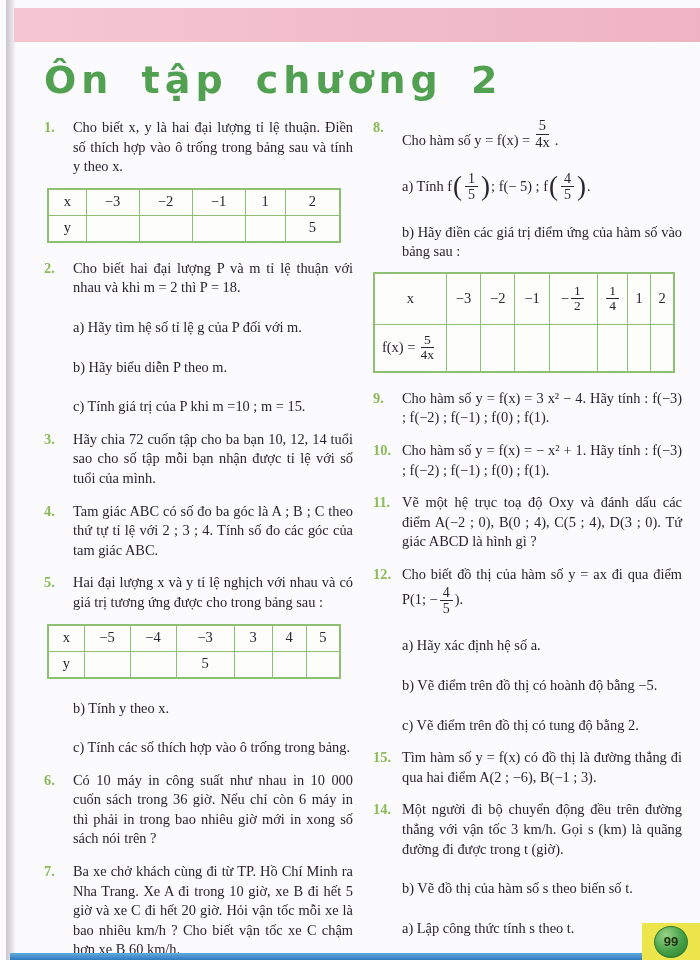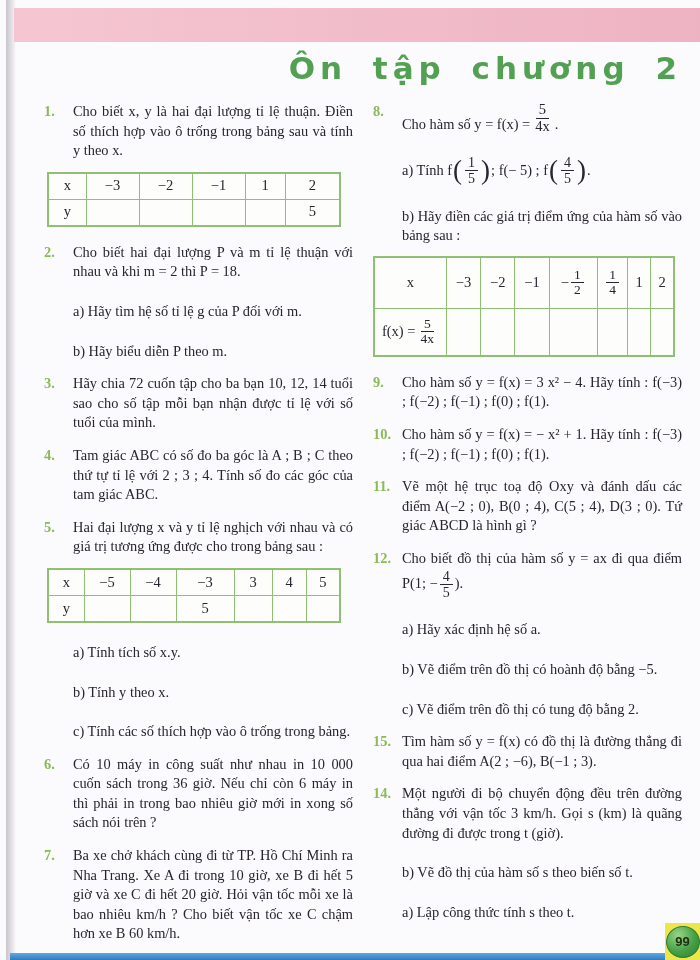--- a/index.html
+++ b/index.html
@@ -4,29 +4,29 @@
 <style>
   html,body{margin:0;padding:0;background:#eceaee;}
   .page{position:relative;width:700px;height:960px;margin:0 auto;background:#fbfafc;overflow:hidden;
         font-family:"Liberation Serif", serif;color:#29242f;}
   .gutter{position:absolute;left:6px;top:0;bottom:0;width:10px;
           background:linear-gradient(90deg,#c9c5cb,#efedf1 80%,#fbfafc);}
   .band-top{position:absolute;left:14px;right:0;top:8px;height:34px;
             background:linear-gradient(90deg,var(--band_pink,#f5c6d2),#eeb3c3);}
   .strip-bottom{position:absolute;left:10px;right:0;bottom:0;height:7px;
             background:linear-gradient(180deg,#61a9de,var(--strip_blue,#2f7cc0));}
-  .badge{position:absolute;right:0;bottom:0;width:35px;height:37px;background:var(--badge_yellow,#ede54c);
+  .badge{position:absolute;right:0;bottom:0;width:58px;height:37px;background:var(--badge_yellow,#ede54c);
          display:flex;align-items:center;justify-content:center;z-index:5;}
   .badge .circ{width:32px;height:30px;border-radius:50%;border:1px solid #2c7a2e;
          background:radial-gradient(circle at 35% 28%, #9ad489, #44a046 55%, #2e7d32);
          display:flex;align-items:center;justify-content:center;
          font-family:"Liberation Sans",sans-serif;font-weight:bold;font-size:13px;color:#21310f;}
   .inner{position:absolute;top:50px;left:44px;right:18px;}
-  h1.title{margin:0 0 16px 0;text-align:right;font-family:"DejaVu Sans",sans-serif;
-           font-weight:bold;font-size:31px;color:var(--title_green,#52a152);
+  h1.title{margin:8px 0 16px 0;text-align:left;font-family:"DejaVu Sans",sans-serif;
+           font-weight:bold;font-size:38px;color:var(--title_green,#52a152);
            letter-spacing:5px;word-spacing:10px;}
   .cols{display:flex;gap:20px;}
   .col{flex:1;min-width:0;}
   .prob{display:flex;margin-bottom:13px;font-size:14.4px;line-height:19.6px;}
   .pnum{flex:0 0 29px;font-weight:bold;color:var(--number_green,#8abb58);}
   .pbody{flex:1;text-align:justify;}
   .sub{margin-top:20px;}
   table.gt{border-collapse:collapse;table-layout:fixed;background:#fdfdfb;}
   table.gt td{border:1px solid var(--table_border,#8fbf72);text-align:center;
               font-size:14.5px;padding:0 2px;overflow:hidden;}
@@ -93,20 +93,21 @@
               </table>
           </div>
         </div>
 
         <div class="prob">
           <span class="pnum">2.</span>
           <div class="pbody">
             <span>Cho biết hai đại lượng P và m tỉ lệ thuận với nhau và khi m = 2 thì P = 18.</span>
             <div class="sub">a) Hãy tìm hệ số tỉ lệ g của P đối với m.</div>
             <div class="sub">b) Hãy biểu diễn P theo m.</div>
+            <div class="sub">c) Tính giá trị của P khi m =10 ; m = 15.</div>
           </div>
         </div>
 
         <div class="prob">
           <span class="pnum">3.</span>
           <div class="pbody">Hãy chia 72 cuốn tập cho ba bạn 10, 12, 14 tuổi sao cho số tập mỗi bạn nhận được tỉ lệ với số tuổi của mình.</div>
         </div>
 
         <div class="prob">
           <span class="pnum">4.</span>
@@ -141,21 +142,20 @@
                 <td>y</td>
                 <td></td>
                 <td></td>
                 <td>5</td>
                 <td></td>
                 <td></td>
                 <td></td>
               </tr>
             </tbody>
               </table>
-            <div class="sub">a) Tính tích số x.y.</div>
             <div class="sub">b) Tính y theo x.</div>
             <div class="sub">c) Tính các số thích hợp vào ô trống trong bảng.</div>
           </div>
         </div>
 
         <div class="prob">
           <span class="pnum">6.</span>
           <div class="pbody">Có 10 máy in công suất như nhau in 10 000 cuốn sách trong 36 giờ. Nếu chỉ còn 6 máy in thì phải in trong bao nhiêu giờ mới in xong số sách nói trên ?</div>
         </div>
 

